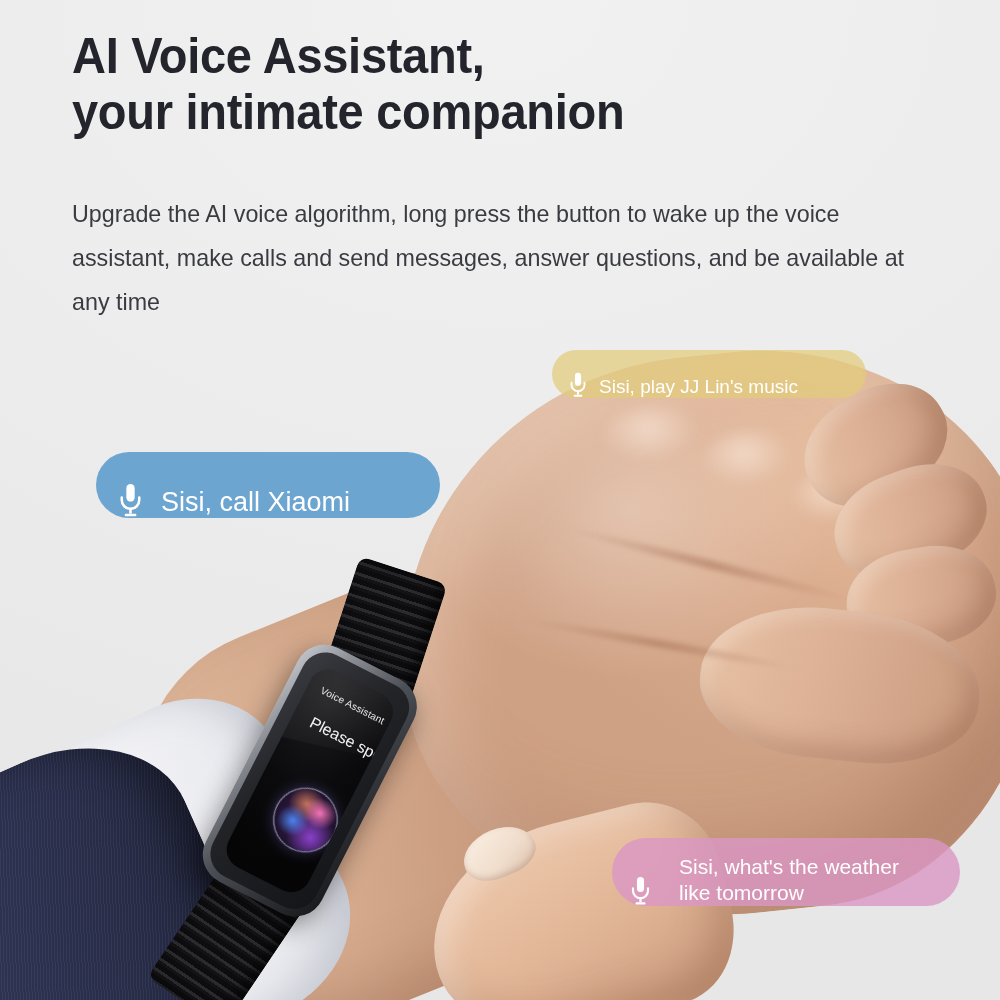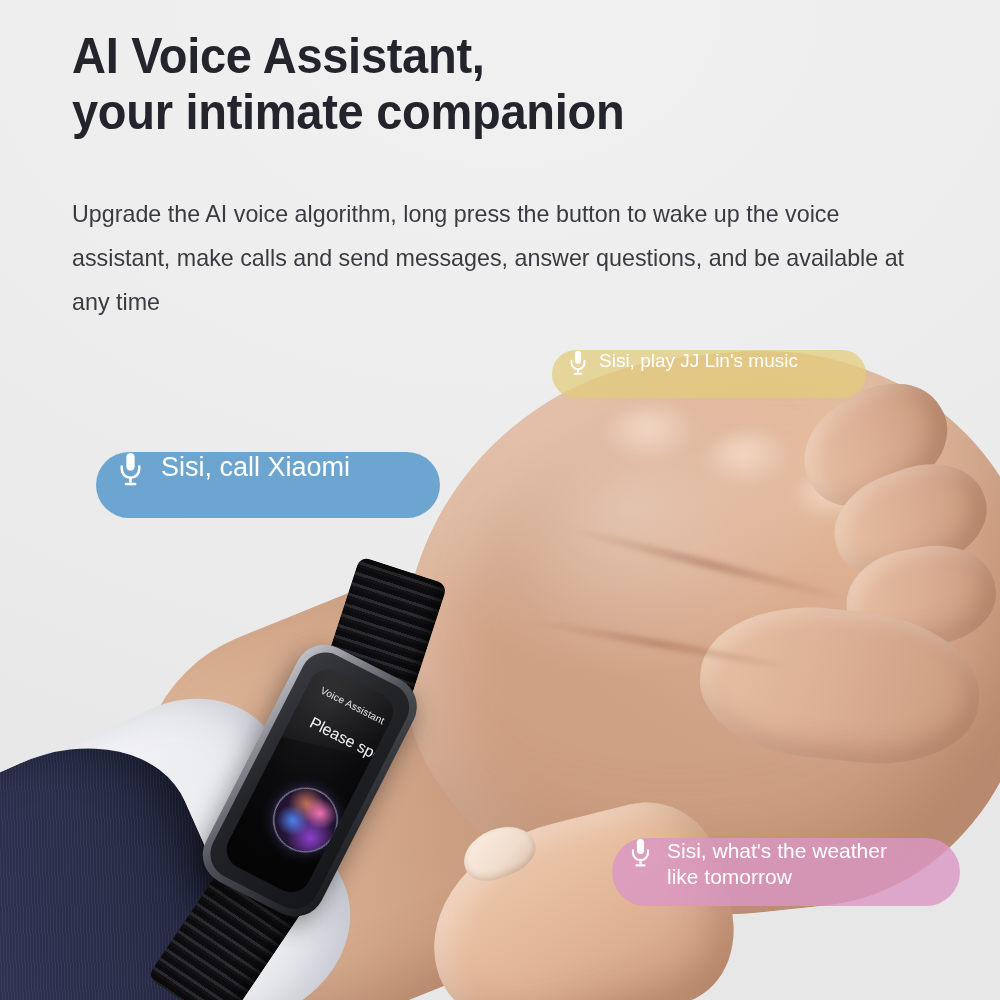--- a/index.html
+++ b/index.html
@@ -275,21 +275,21 @@
     background: linear-gradient(to bottom, #d4d7dc, #74787e);
     border-radius: 3px;
   }
   .lug-a { left: 128px; top: 40px; }
   .lug-b { left: 128px; top: 262px; }
 
   
   .bubble {
     position: absolute;
     display: flex;
-    align-items: flex-start;
+    align-items: flex-end;
     border-radius: 999px;
     color: #ffffff;
     box-sizing: border-box;
   }
   .bubble .mic { flex: 0 0 auto; display: block; }
   .bubble .btxt { white-space: pre-line; }
 
   .bub-yellow {
     left: 552px;
     top: 350px;
@@ -309,21 +309,21 @@
     gap: 17px;
     background: rgba(106,163,208,0.98);
     font-size: 27px;
   }
   .bub-pink {
     left: 612px;
     top: 838px;
     width: 348px;
     height: 68px;
     padding-left: 17px;
-    gap: 15px;
+    gap: 27px;
     background: rgba(219,150,196,0.80);
     font-size: 21px;
     line-height: 26px;
   }
 </style>
 </head>
 <body>
 
 <div id="stage">
 

